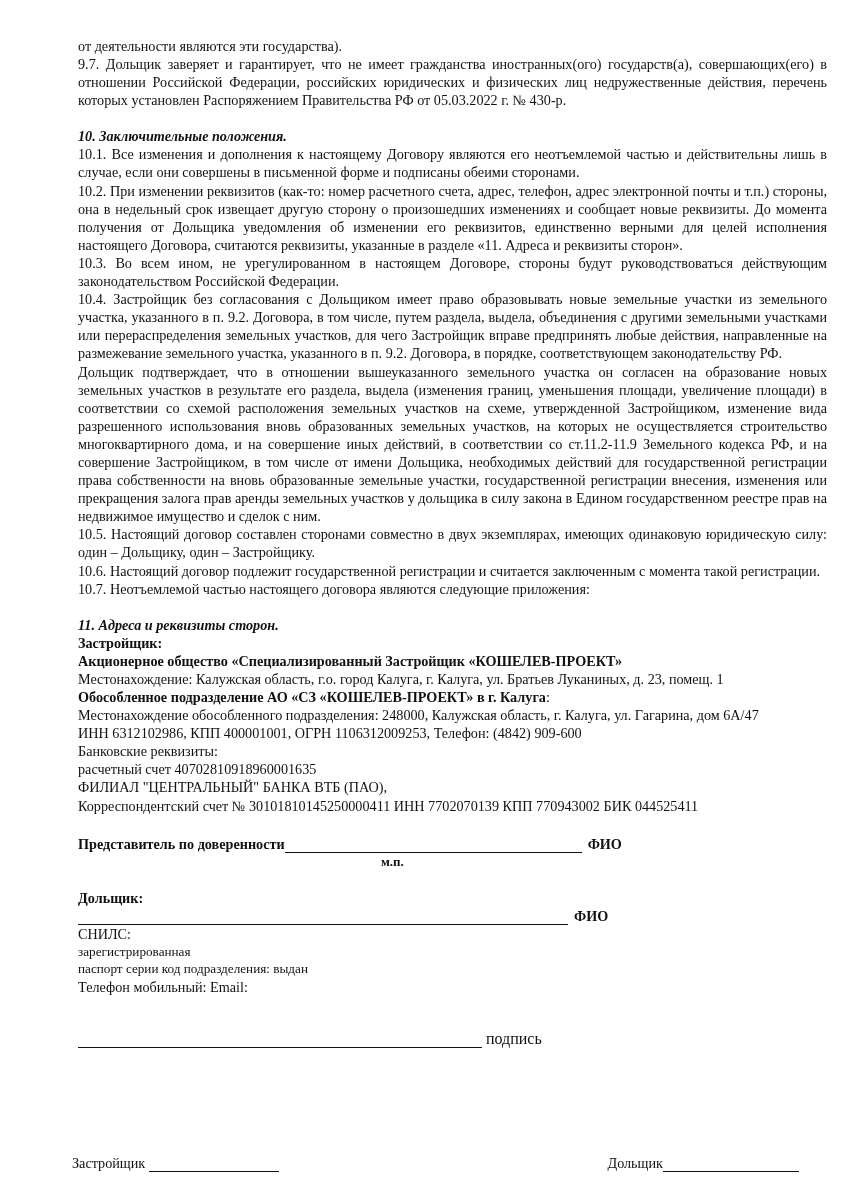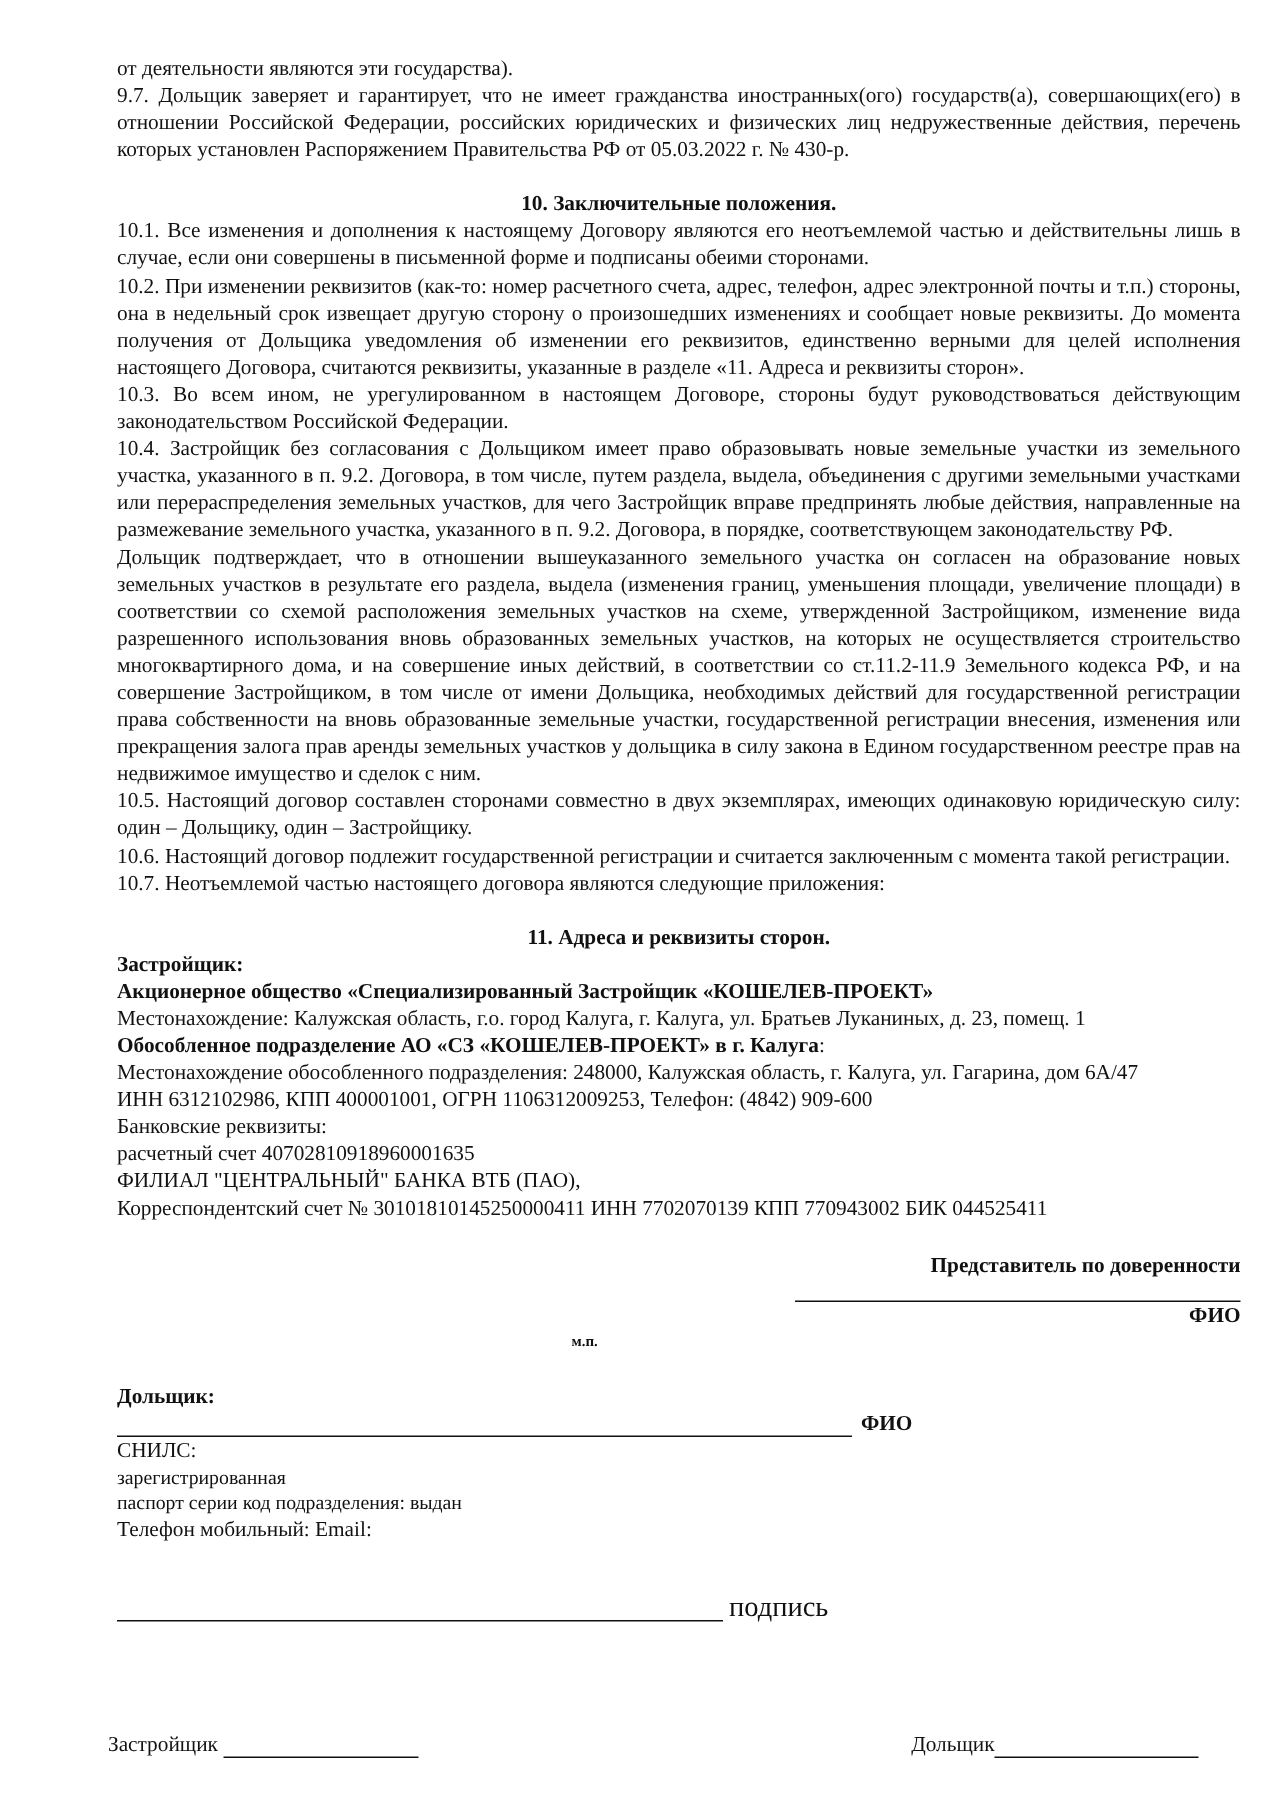--- a/index.html
+++ b/index.html
@@ -22,41 +22,41 @@
       top: 37px;
       width: 749px;
     }
     .p {
       line-height: 18.1px;
       margin: 0;
       text-align: justify;
     }
     .p.nojust { text-align: left; }
     .heading {
-      text-align: center;
       font-weight: bold;
       line-height: 18px;
       margin: 0;
+      font-style: italic;
     }
     .b { font-weight: bold; text-align: right; }
     .gap { height: 18px; }
     .sig-line {
       display: flex;
       align-items: flex-end;
       font-weight: bold;
       line-height: 18px;
     }
     .uline {
       display: inline-block;
       border-bottom: 1px solid #111;
       height: 14px;
     }
     .mp {
       font-weight: bold;
-      font-size: 10px;
+      font-size: 13px;
       margin-left: 303px;
       line-height: 18px;
     }
     .small { font-size: 13.2px; line-height: 17.4px; }
     .footer {
       position: absolute;
       top: 1154px;
       left: 72px;
       width: 749px;
       display: flex;
@@ -94,21 +94,21 @@
   <p class="p nojust"><span class="b">Обособленное подразделение АО «СЗ «КОШЕЛЕВ-ПРОЕКТ» в г. Калуга</span><span>:</span></p>
   <p class="p nojust">Местонахождение обособленного подразделения: 248000, Калужская область, г. Калуга, ул. Гагарина, дом 6А/47</p>
   <p class="p nojust">ИНН 6312102986, КПП 400001001, ОГРН 1106312009253, Телефон: (4842) 909-600</p>
   <p class="p nojust">Банковские реквизиты:</p>
   <p class="p nojust">расчетный счет 40702810918960001635</p>
   <p class="p nojust">ФИЛИАЛ "ЦЕНТРАЛЬНЫЙ" БАНКА ВТБ (ПАО),</p>
   <p class="p nojust">Корреспондентский счет № 30101810145250000411 ИНН 7702070139 КПП 770943002 БИК 044525411</p>
 
   <div class="gap"></div>
 
-  <div class="sig-line" style="margin-top:2px;flex-direction:column;">
+  <div class="sig-line" style="margin-top:2px;">
     <span>Представитель по доверенности</span>
     <span class="uline" style="width:297px;"></span>
     <span style="margin-left:6px;">ФИО</span>
   </div>
   <div class="mp">м.п.</div>
 
   <div class="gap"></div>
 
   <p class="p nojust b">Дольщик:</p>
   <div class="sig-line">
@@ -117,21 +117,21 @@
   </div>
   <p class="p nojust">СНИЛС:</p>
   <p class="p nojust small">зарегистрированная</p>
   <p class="p nojust small">паспорт серии  код подразделения:  выдан</p>
   <p class="p nojust">Телефон мобильный: Email:</p>
 
   <div style="height:34px;"></div>
 
   <div class="sig-line" style="font-weight:normal;">
     <span class="uline" style="width:404px;"></span>
-    <span style="margin-left:4px; font-size:19px;">подпись</span>
+    <span style="margin-left:4px; font-size:16px;">подпись</span>
   </div>
 </div>
 
 <div class="footer">
   <div class="f-item">
     <span>Застройщик</span>
     <span class="uline" style="width:130px; margin-left:4px;"></span>
   </div>
   <div class="f-item" style="margin-right:22px;">
     <span>Дольщик</span>

